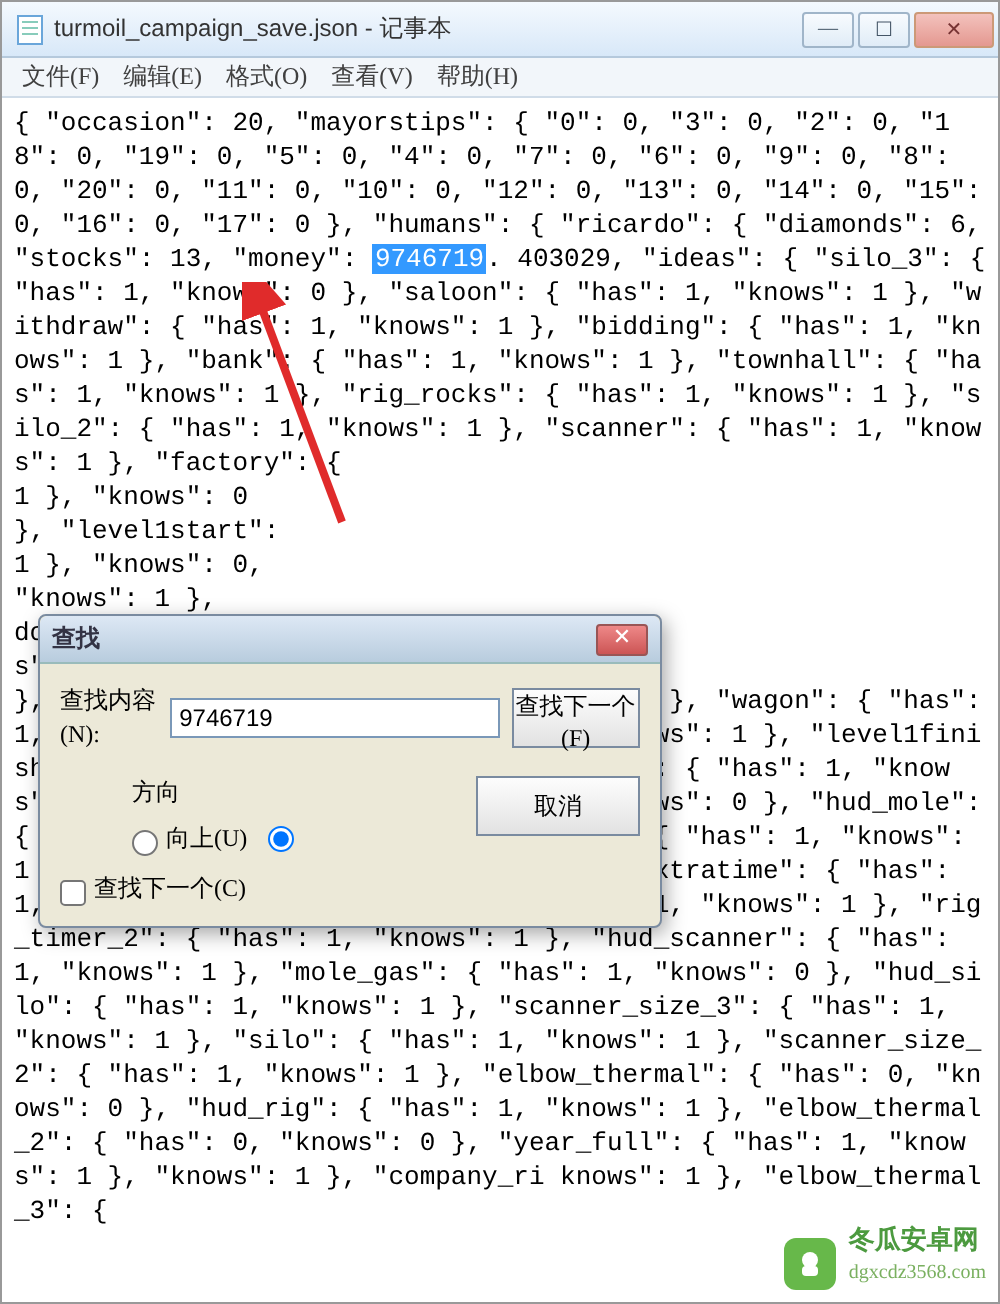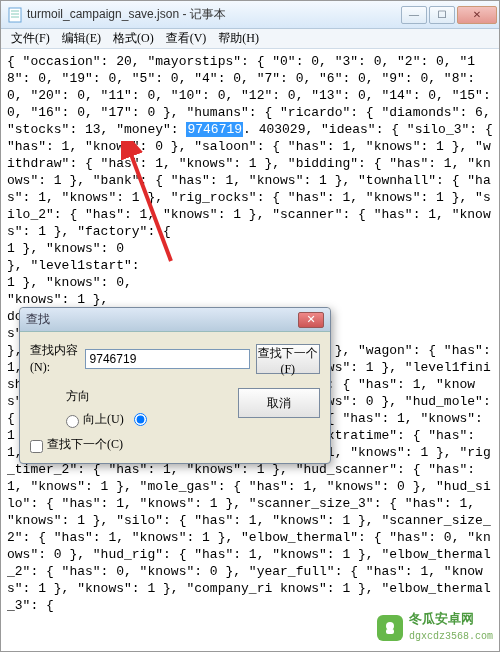--- a/index.html
+++ b/index.html
@@ -4,37 +4,37 @@
 <style>
 *{margin:0;padding:0;box-sizing:border-box}
 body{width:500px;height:652px;background:#fff;font-family:"SimSun","宋体",serif;font-size:13px;overflow:hidden;position:relative;border:1px solid #999}
 .titlebar{height:28px;background:linear-gradient(#f4f9fe,#d8e8f8);border-bottom:1px solid #b5c9dc;display:flex;align-items:center;padding:0 2px}
 .doc-icon{width:16px;height:16px;margin:0 4px;display:inline-flex;align-items:center;justify-content:center}
 .title-text{flex:1;font-size:12px;color:#333;font-family:Liberation Sans, sans-serif}
 .win-btns{display:flex;gap:2px}
 .win-btn{width:26px;height:18px;border:1px solid #a0b5c9;border-radius:2px;background:linear-gradient(#f8fbfe,#e0ecf7);display:flex;align-items:center;justify-content:center;font-size:10px;color:#456}
 .win-btn.close{width:40px;background:linear-gradient(#f3c2bd,#e49890);border-color:#c97;color:#733}
 .menubar{height:20px;background:#f2f6fa;border-bottom:1px solid #d0dce8;display:flex;align-items:center;padding:0 4px;font-size:12px;font-family:"SimSun",serif}
-.menu-item{padding:2px 6px;color:#000000}
+.menu-item{padding:2px 6px;color:#404040}
 .content{position:relative;height:calc(100% - 48px);background:#fff;padding:4px 6px;font-size:13px;line-height:17px;color:#000;overflow:hidden;word-break:break-all;font-family:Consolas,"Courier New",monospace}
 .hl{background:#3399ff;color:#fff;padding:0 1px}
 .arrow{position:absolute;left:120px;top:92px;pointer-events:none}
 .find-dialog{position:absolute;left:18px;top:258px;width:312px;background:#ece9d8;border:1px solid #7a8ba0;border-radius:4px;box-shadow:2px 3px 10px rgba(0,0,0,.35);font-family:"SimSun",serif;font-size:12px}
 .find-titlebar{height:24px;background:linear-gradient(#dde8f5,#b8ccde);border-radius:4px 4px 0 0;display:flex;align-items:center;padding:0 6px;border-bottom:1px solid #9bb}
-.find-title{flex:1;color:#334;font-weight:normal}
+.find-title{flex:1;color:#334;font-weight:bold}
 .find-close{width:26px;height:16px;background:linear-gradient(#e88,#c55);border:1px solid #955;border-radius:2px;display:flex;align-items:center;justify-content:center;color:#fff;font-size:11px}
 .find-body{padding:10px 10px 10px 10px}
 .find-row{display:flex;align-items:center;margin-bottom:12px}
 .find-label{width:70px}
 .find-input{flex:1;height:20px;border:1px solid #7a98b8;padding:1px 4px;font-size:12px;background:#fff}
 .find-btn{width:82px;height:30px;margin-left:6px;border:1px solid #7a8ba0;background:linear-gradient(#fdfdfd,#e2e2e2);border-radius:0;font-size:12px;font-family:"SimSun",serif}
 .find-dir{margin-left:36px;display:flex;align-items:center;gap:10px}
 .find-chk{display:flex;align-items:flex-end;gap:4px;margin-top:2px}
 .find-check-row{display:flex;justify-content:space-between;align-items:center}
-.watermark{position:absolute;right:6px;bottom:6px;display:flex;align-items:center;gap:6px;font-family:Liberation Mono, monospace;font-size:13px;color:#4c9a3f;font-weight:bold}
+.watermark{position:absolute;right:6px;bottom:6px;display:flex;align-items:flex-end;gap:6px;font-family:Liberation Serif, serif;font-size:13px;color:#4c9a3f;font-weight:bold}
 .wm-badge{width:26px;height:26px;border-radius:6px;background:#67b84a;display:flex;align-items:center;justify-content:center;color:#fff;font-size:14px}
 input[type=checkbox],input[type=radio]{margin:0}
 </style>
 </head>
 <body>
 
 <div class="titlebar">
   <span class="doc-icon">
     <svg width="14" height="16" viewBox="0 0 14 16">
         <rect x="1" y="1" width="12" height="14" fill="#fff" stroke="#6aa6da"></rect>

